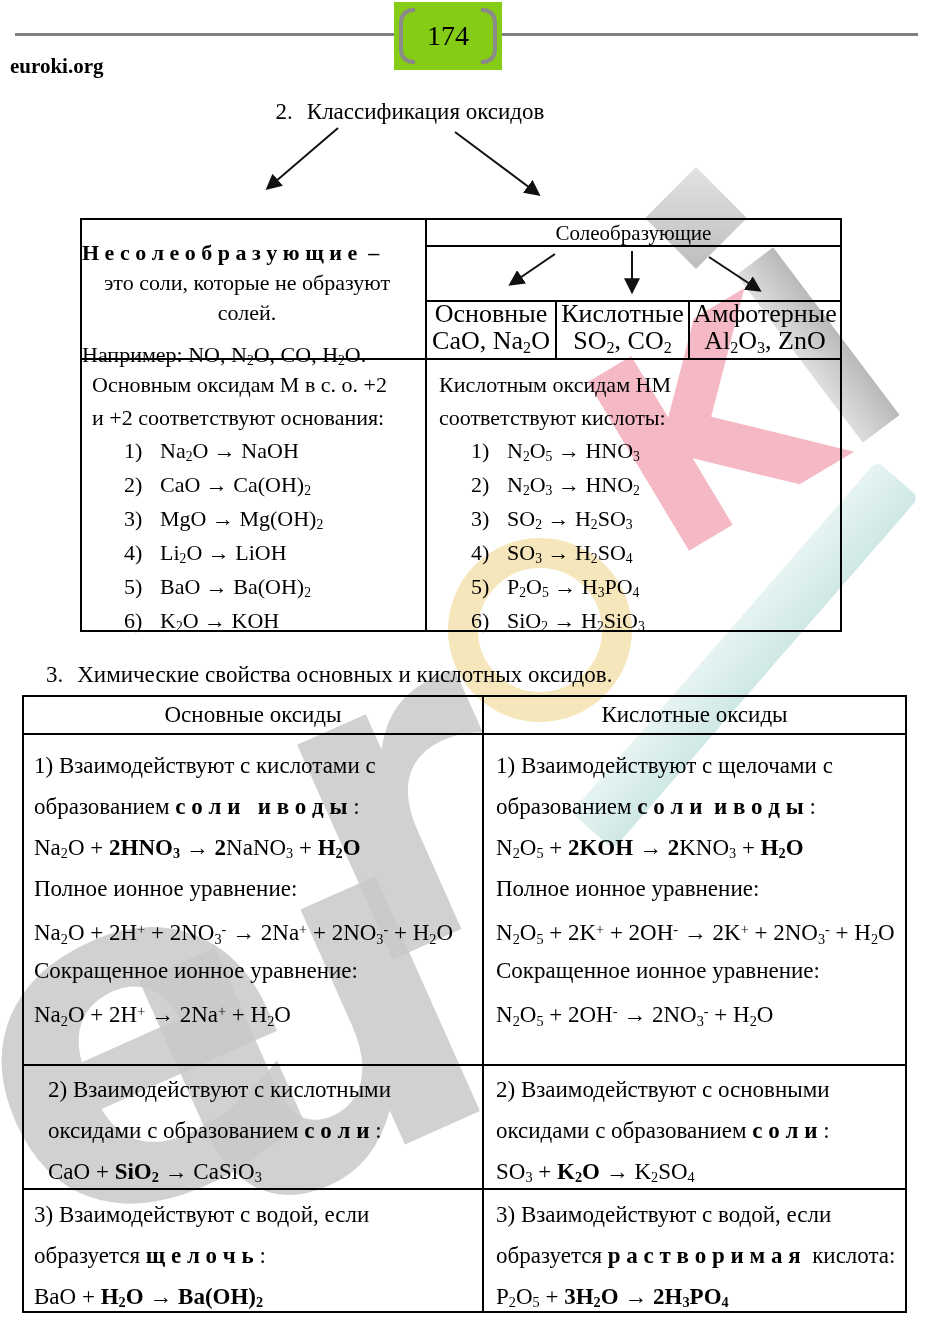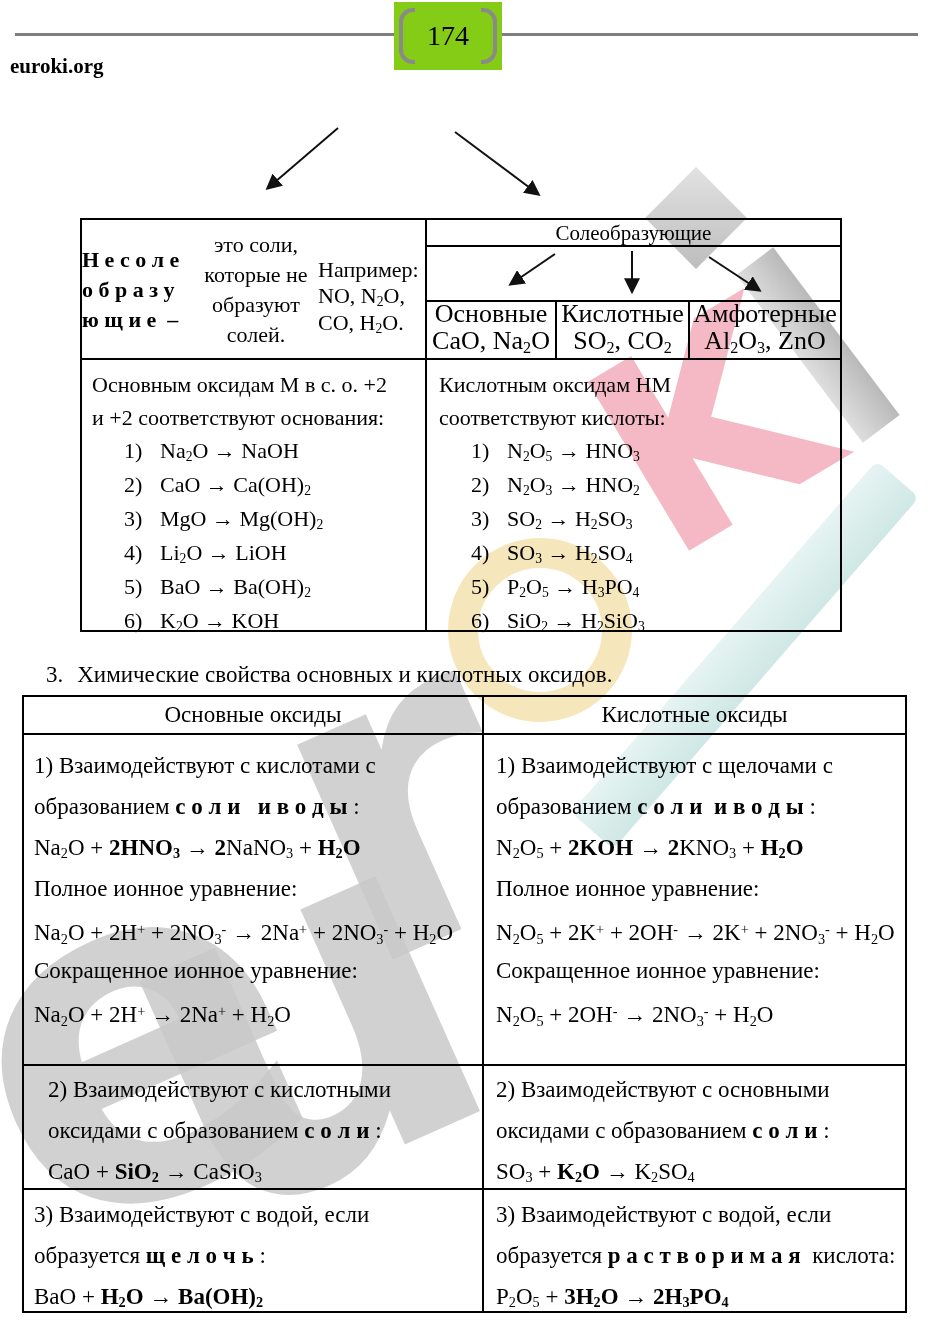--- a/index.html
+++ b/index.html
@@ -30,21 +30,21 @@
   .pagenum{font-size:28px;margin:0 12px}
   .site{left:10px;top:54px;font-size:21px;font-weight:bold}
   .h2title{left:80px;top:99px;width:660px;text-align:center;font-size:23px}
   .h2title .hn{margin-right:14px}
   .h3title{left:46px;top:662px;font-size:23px}
   .h3title .hn{margin-right:14px}
   svg.arrows{position:absolute}
   
   .t1{left:80px;top:218px;width:762px;height:414px;border:2px solid #000;box-sizing:border-box}
   .t1 .line{position:absolute;background:#000}
-  .cellA-left{left:0;top:0;width:343px;height:138px;display:flex;flex-direction:row;align-items:center;padding-top:2px;box-sizing:border-box}
+  .cellA-left{left:0;top:0;width:343px;height:138px;display:flex;flex-direction:column;align-items:flex-start;padding-top:18px;box-sizing:border-box}
   .nonsalt-title{font-weight:bold;font-size:22px;line-height:30px}
   .nonsalt-desc{font-size:22px;line-height:30px;text-align:center;width:330px}
   .nonsalt-example{font-size:22px;margin-top:14px}
   .salt-title{left:345px;top:0;width:413px;height:25px;text-align:center;font-size:21px;line-height:26px}
   .lab{position:absolute;top:82px;height:56px;display:flex;flex-direction:column;align-items:center;justify-content:center;font-size:26px;line-height:27px;text-align:center}
   .lab1{left:345px;width:128px}.lab2{left:475px;width:131px}.lab3{left:608px;width:150px}
   .cellB{position:absolute;top:140px;height:270px;box-sizing:border-box;padding:8px 0 0 10px;font-size:22px}
   .cellB-left{left:0;width:343px}
   .cellB-right{left:345px;width:413px;padding-left:12px}
   .intro{height:33px;line-height:33px;white-space:nowrap}
@@ -76,20 +76,23 @@
 <div id="content">
 
   <div class="abs toprule"></div>
   <div class="abs pagenum-box">
     <span class="brace brace-l"></span>
     <span class="pagenum">174</span>
     <span class="brace brace-r"></span>
   </div>
   <div class="abs site">euroki.org</div>
 
+  <div class="abs h2title">
+    <span class="hn">2.</span><span>Классификация оксидов</span>
+  </div>
 
   <svg class="arrows" style="left:80px;top:122px" width="660" height="96" viewBox="0 0 660 96">
     <defs>
       <marker id="ah1" viewBox="0 0 10 10" refX="8" refY="5" markerWidth="8" markerHeight="8" orient="auto">
           <path d="M0,0 L10,5 L0,10 z" fill="#111"></path>
         </marker>
     </defs>
     <line x1="258" y1="6" x2="188" y2="66" stroke="#111" stroke-width="2" marker-end="url(#ah1)"></line>
     <line x1="375" y1="10" x2="458" y2="72" stroke="#111" stroke-width="2" marker-end="url(#ah1)"></line>
   </svg>

